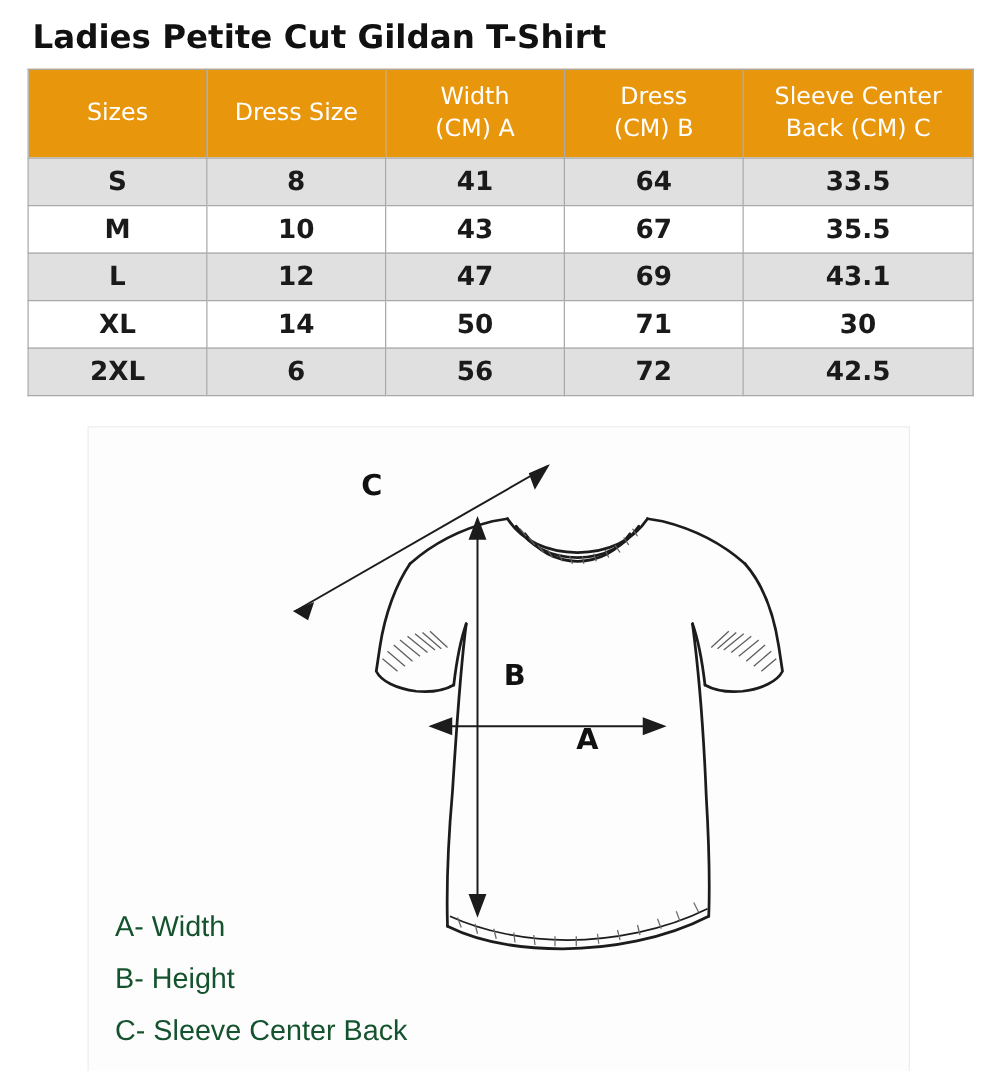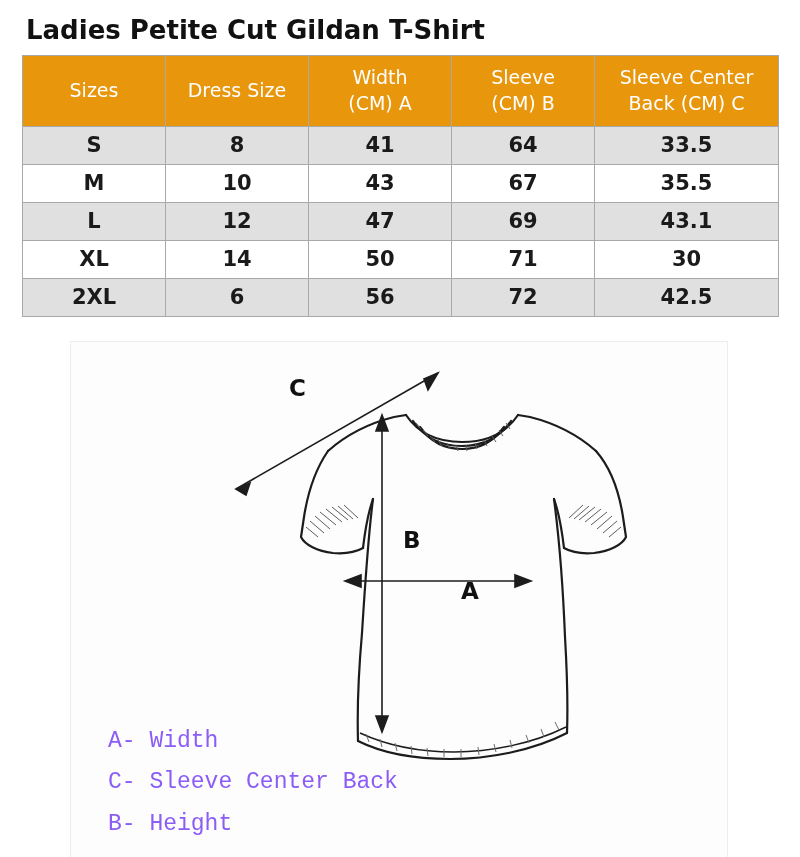--- a/index.html
+++ b/index.html
@@ -95,26 +95,26 @@
     border: 1px solid #ededed;
     box-sizing: border-box;
   }
   .diagram-svg {
     position: absolute;
     left: 70px;
     top: 6px;
   }
   .legend {
     position: absolute;
-    left: 108px;
+    left: 92px;
     top: 386px;
     font-size: 23px;
     line-height: 1.82;
-    color: #8b5cf6;
-    font-family: Liberation Mono, monospace;
+    color: #14532d;
+    font-family: Liberation Sans, sans-serif;
   }
   .legend div { white-space: nowrap; }
 </style>
 </head>
 <body>
 
 <div class="page">
 
   <div class="title">Ladies Petite Cut Gildan T-Shirt</div>
 
@@ -133,21 +133,21 @@
             <span class="hd-line">Sizes</span>
           </th>
           <th>
             <span class="hd-line">Dress Size</span>
           </th>
           <th>
             <span class="hd-line">Width</span>
             <span class="hd-line">(CM) A</span>
           </th>
           <th>
-            <span class="hd-line">Sleeve</span>
+            <span class="hd-line">Dress</span>
             <span class="hd-line">(CM) B</span>
           </th>
           <th>
             <span class="hd-line">Sleeve Center</span>
             <span class="hd-line">Back (CM) C</span>
           </th>
         </tr>
       </thead>
       <tbody>
         <tr class="alt">
@@ -319,18 +319,18 @@
         <polygon points="461,240 445,234 445,246"></polygon>
       </g>
 
       <text x="219" y="55" font-family="DejaVu Sans, sans-serif" font-size="23" font-weight="bold" fill="#111111">C</text>
       <text x="333" y="207" font-family="DejaVu Sans, sans-serif" font-size="23" font-weight="bold" fill="#111111">B</text>
       <text x="391" y="258" font-family="DejaVu Sans, sans-serif" font-size="23" font-weight="bold" fill="#111111">A</text>
     </svg>
 
     <div class="legend">
       <div>A- Width</div>
+      <div>B- Height</div>
       <div>C- Sleeve Center Back</div>
-      <div>B- Height</div>
     </div>
   </div>
 
 </div>
 
 </body></html>

